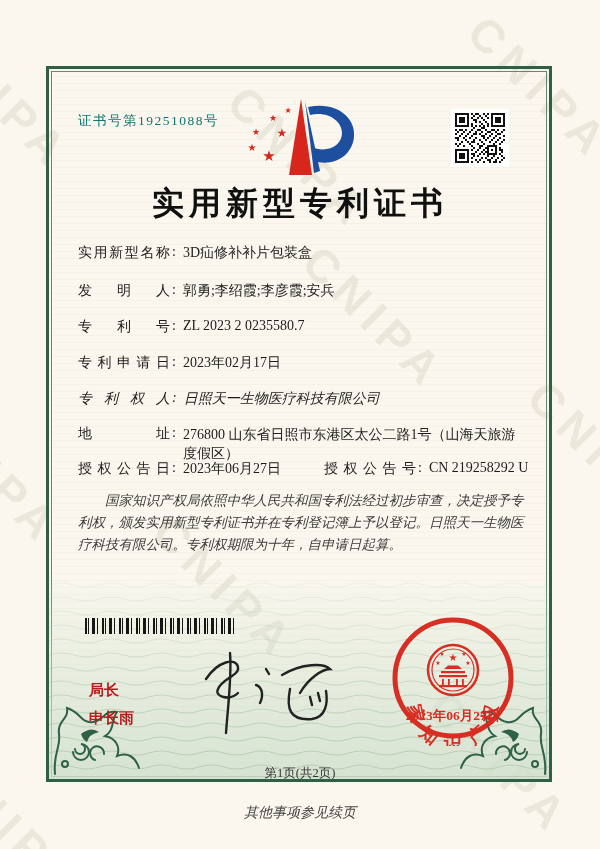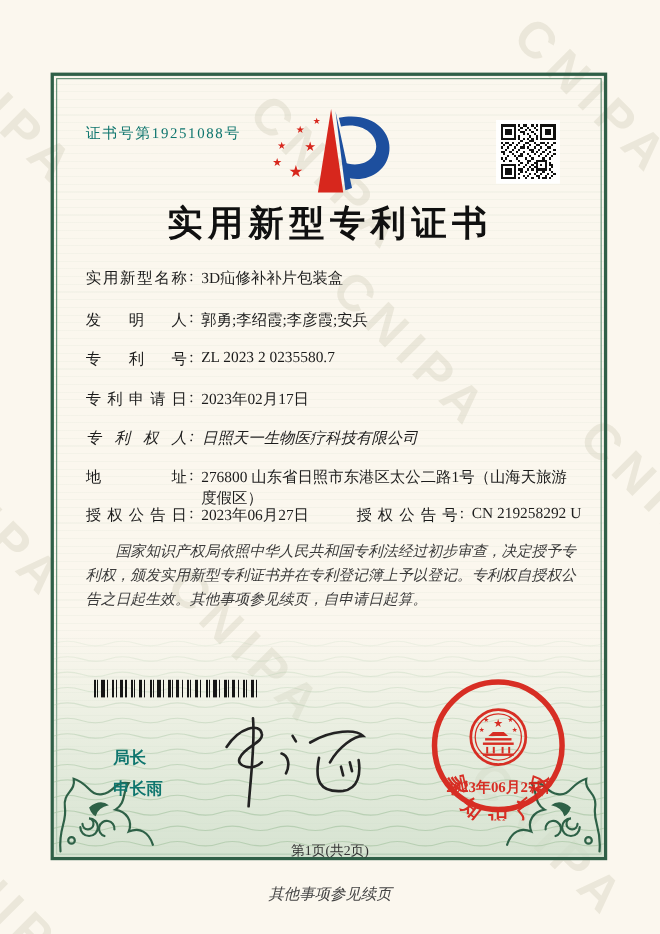--- a/index.html
+++ b/index.html
@@ -50,23 +50,23 @@
   .paras{
     position:absolute;left:78px;top:490px;width:447px;z-index:2;
     font-size:13.5px;line-height:22px;color:#3a3a3a;font-style:italic;
   }
   .paras p{margin:0;text-indent:2em;}
   .barcode{
     position:absolute;left:85px;top:618px;width:153px;height:16px;z-index:2;
     background-image:repeating-linear-gradient(90deg,#161616 0 2px,transparent 2px 3px,#161616 3px 4px,transparent 4px 7px,#161616 7px 10px,transparent 10px 12px,#161616 12px 13px,transparent 13px 17px);
   }
   .director{
-    position:absolute;left:103px;top:676px;z-index:2;
+    position:absolute;left:89px;top:676px;z-index:2;
     font-family:"Liberation Sans","DejaVu Sans",sans-serif;
-    font-size:15px;font-weight:bold;color:#0f766e;line-height:28px;
+    font-size:15px;font-weight:bold;color:#b91c1c;line-height:28px;
   }
   .signature{position:absolute;left:178px;top:645px;z-index:2;}
   .seal{position:absolute;left:387px;top:614px;z-index:3;opacity:0.96;}
   .page-note{position:absolute;left:0;top:765px;width:600px;text-align:center;z-index:2;font-size:12.5px;color:#333;}
   .cont-note{position:absolute;left:0;top:804px;width:600px;text-align:center;z-index:2;font-size:14px;font-style:italic;color:#444;}
 </style>
 </head>
 <body>
 
 <span class="watermark" style="left:-45px;top:15px">CNIPA</span>
@@ -183,21 +183,21 @@
   <div class="frow r5">
     <span class="flabel">地址</span><span class="fcolon">:</span><span class="fvalue">276800 山东省日照市东港区太公二路1号（山海天旅游度假区）</span>
   </div>
   <div class="frow r6">
     <span class="grant-a"><span class="flabel">授权公告日</span><span class="fcolon">:</span><span class="fvalue">2023年06月27日</span></span>
     <span class="grant-b"><span class="flabel">授权公告号</span><span class="fcolon">:</span><span class="fvalue">CN 219258292 U</span></span>
   </div>
 </div>
 
 <div class="paras">
-  <p>国家知识产权局依照中华人民共和国专利法经过初步审查，决定授予专利权，颁发实用新型专利证书并在专利登记簿上予以登记。专利权自授权公告之日起生效。其他事项参见续页，自申请日起算。</p>
+  <p>国家知识产权局依照中华人民共和国专利法经过初步审查，决定授予专利权，颁发实用新型专利证书并在专利登记簿上予以登记。日照天一生物医疗科技有限公司。专利权期限为十年，自申请日起算。</p>
 </div>
 
 <div class="barcode"></div>
 
 <div class="director">
   <div>局长</div>
   <div>申长雨</div>
 </div>
 
 <svg class="signature" width="170" height="95" viewBox="0 0 170 95">

